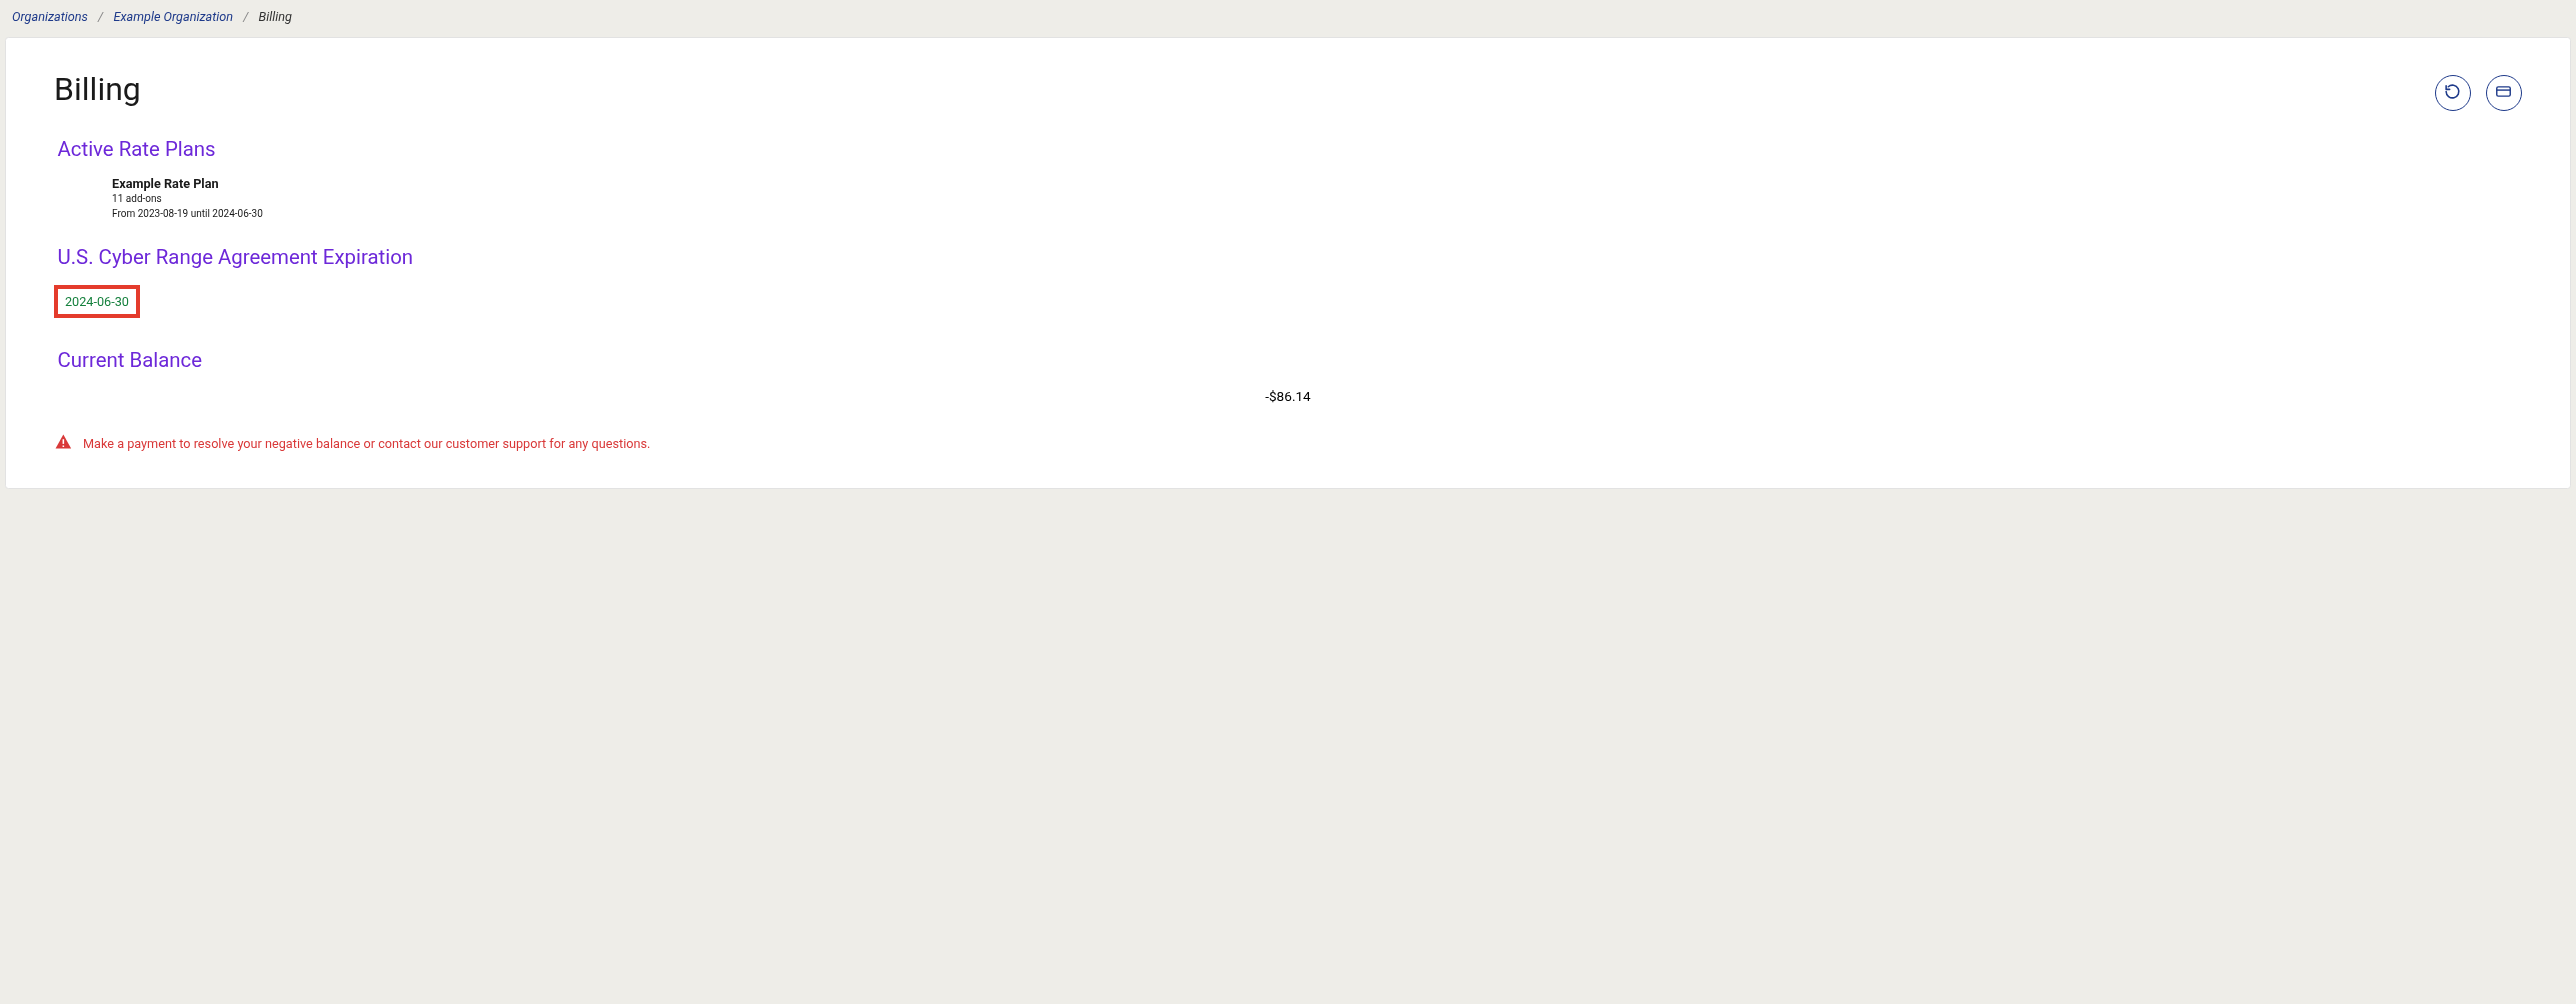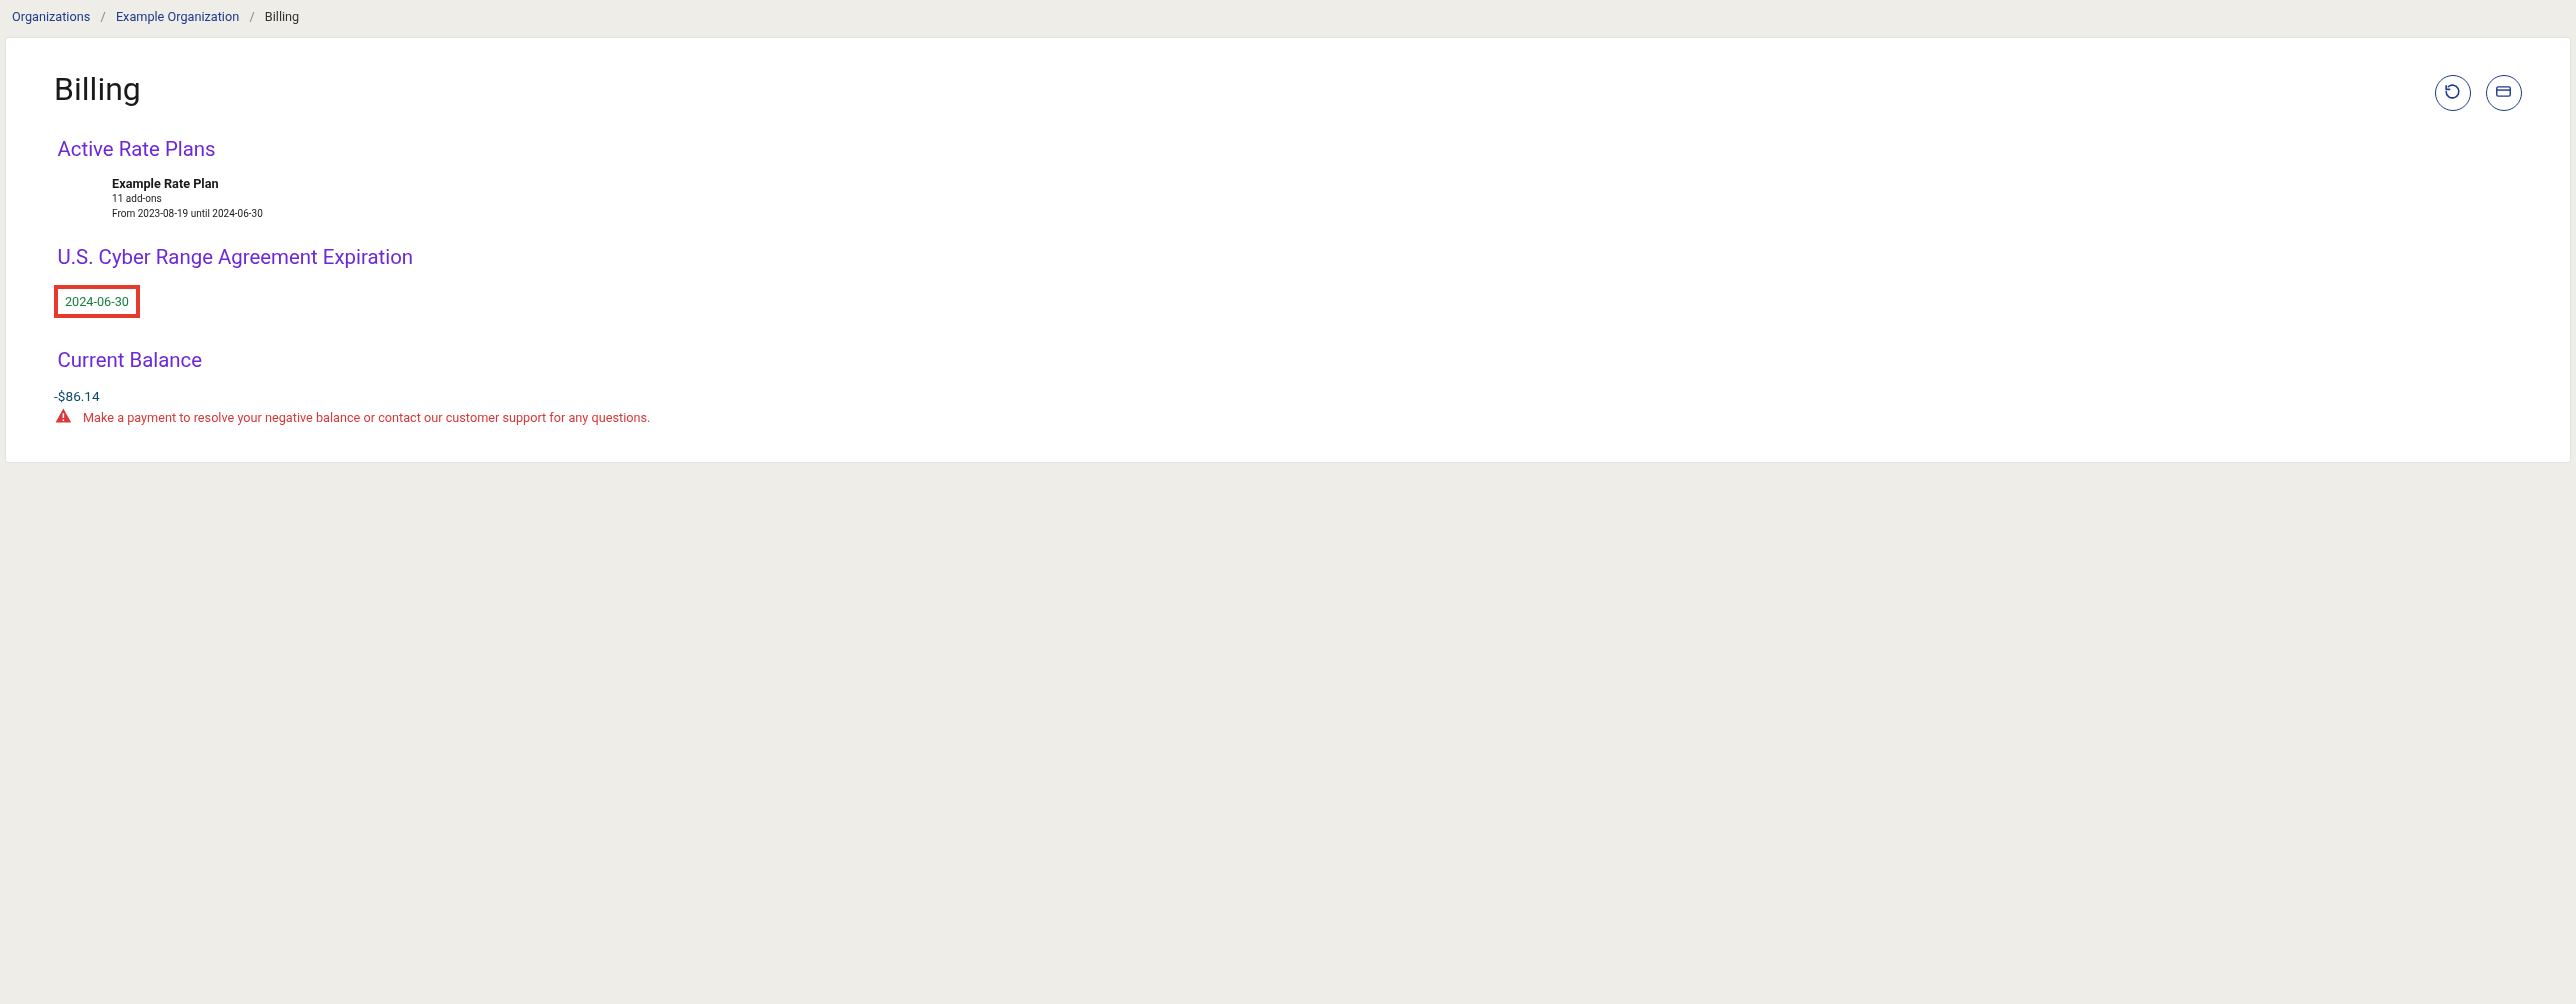--- a/index.html
+++ b/index.html
@@ -11,20 +11,21 @@
       font-family: -apple-system, BlinkMacSystemFont, "Segoe UI", Roboto, "Helvetica Neue", Arial, sans-serif;
       background: #eeede8;
       color: #1a1a1a;
     }
     .breadcrumb {
       padding: 8.5px 12px;
       font-size: 12.7px;
       display: flex;
       align-items: center;
       gap: 10.2px;
+      font-style: italic;
     }
     .breadcrumb a {
       color: #1e3a8a;
       text-decoration: none;
     }
     .breadcrumb .sep {
       color: #888;
     }
     .breadcrumb .current {
       color: #333;
@@ -96,22 +97,23 @@
     .highlighted-date {
       display: inline-block;
       border: 4.2px solid #e43b2c;
       padding: 5.1px 6.8px;
       font-size: 12.7px;
       color: #15803d;
       margin-bottom: 20.4px;
     }
     .balance {
       font-size: 13.6px;
-      color: #0c4a6e;
-      margin-bottom: 3px;
+      color: #000000;
+      margin-bottom: 29px;
+      text-align: center;
     }
     .warning-row {
       display: flex;
       align-items: center;
       gap: 10.2px;
       color: #d93939;
       font-size: 12.7px;
       text-align: center;
     }
     .warning-row svg {

